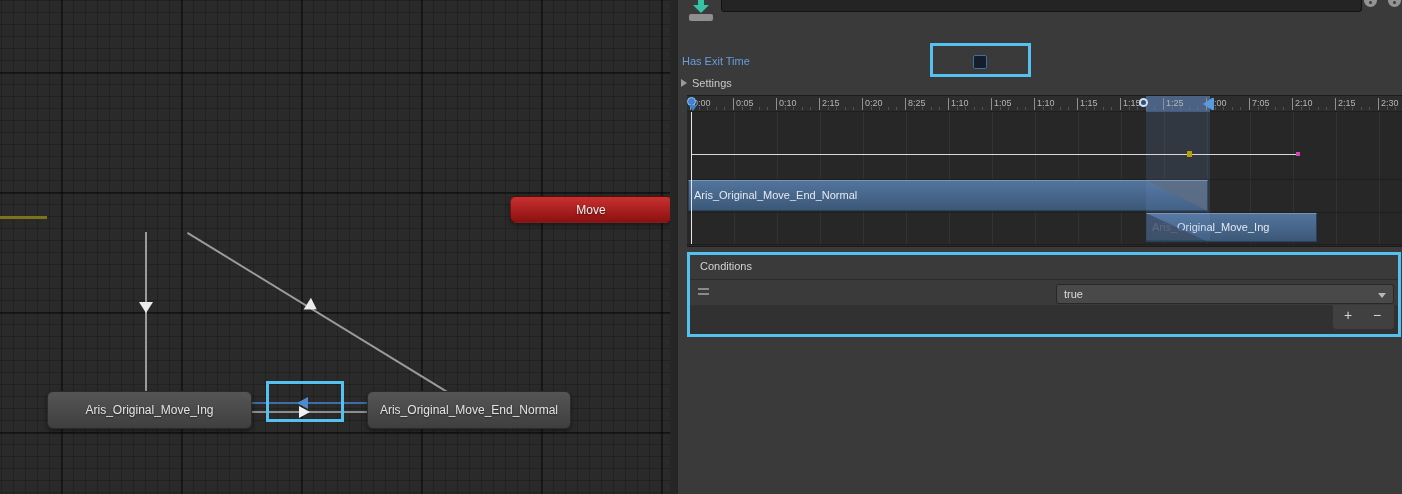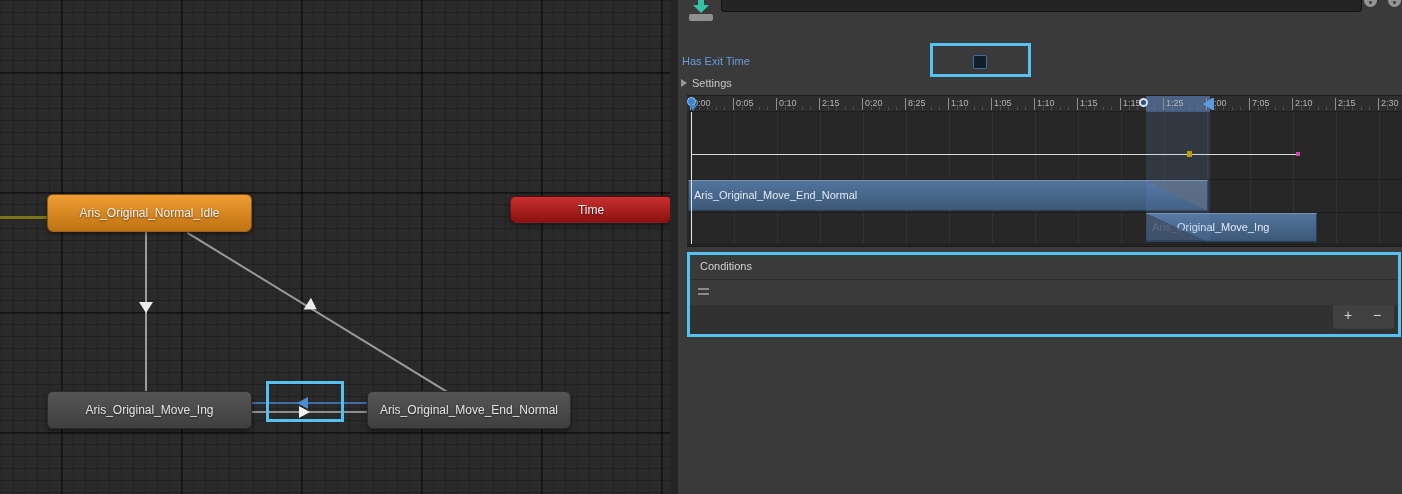--- a/index.html
+++ b/index.html
@@ -130,25 +130,22 @@
     <div class="arrow-down" style="left:305px;top:301px;transform:rotate(-58.5deg);"></div>
 
     <div class="tline blue" style="left:252px;top:402px;width:115px;height:2px;"></div>
     <div class="arrow-left" style="left:297px;top:397px;"></div>
 
     <div class="tline" style="left:252px;top:411px;width:115px;height:2px;background:#8e8e8e;"></div>
     <div class="arrow-right" style="left:299px;top:406px;"></div>
 
     <div class="hl-box" style="left:266px;top:381px;width:78px;height:41px;"></div>
 
-    <div class="node orange" style="left:47px;top:194px;width:205px;height:38px;">
-      <span>Aris_Original_Normal_Idle</span>
-    </div>
     <div class="node red" style="left:510px;top:196px;width:162px;height:27px;">
-      <span>Time</span>
+      <span>Move</span>
     </div>
     <div class="node gray" style="left:47px;top:391px;width:205px;height:38px;">
       <span>Aris_Original_Move_Ing</span>
     </div>
     <div class="node gray" style="left:367px;top:391px;width:204px;height:38px;">
       <span>Aris_Original_Move_End_Normal</span>
     </div>
   </div>
   <div class="graph-edge"></div>
 
@@ -288,19 +285,23 @@
           <span>Aris_Original_Move_Ing</span>
         </div>
       </div>
     </div>
 
     <div class="conditions">
       <div class="cond-header">Conditions</div>
       <div class="cond-sep"></div>
       <div class="cond-lower"></div>
       <div class="drag-handle"></div>
+      <div class="dropdown" style="left:366px;width:338px;">
+        <span>true</span>
+        <div class="dd-arrow"></div>
+      </div>
       <div class="cond-footer">
         <div class="mini-btn" style="left:2px;">+</div>
         <div class="mini-btn" style="left:31px;">−</div>
       </div>
     </div>
   </div>
 </div>
 
 </body></html>

